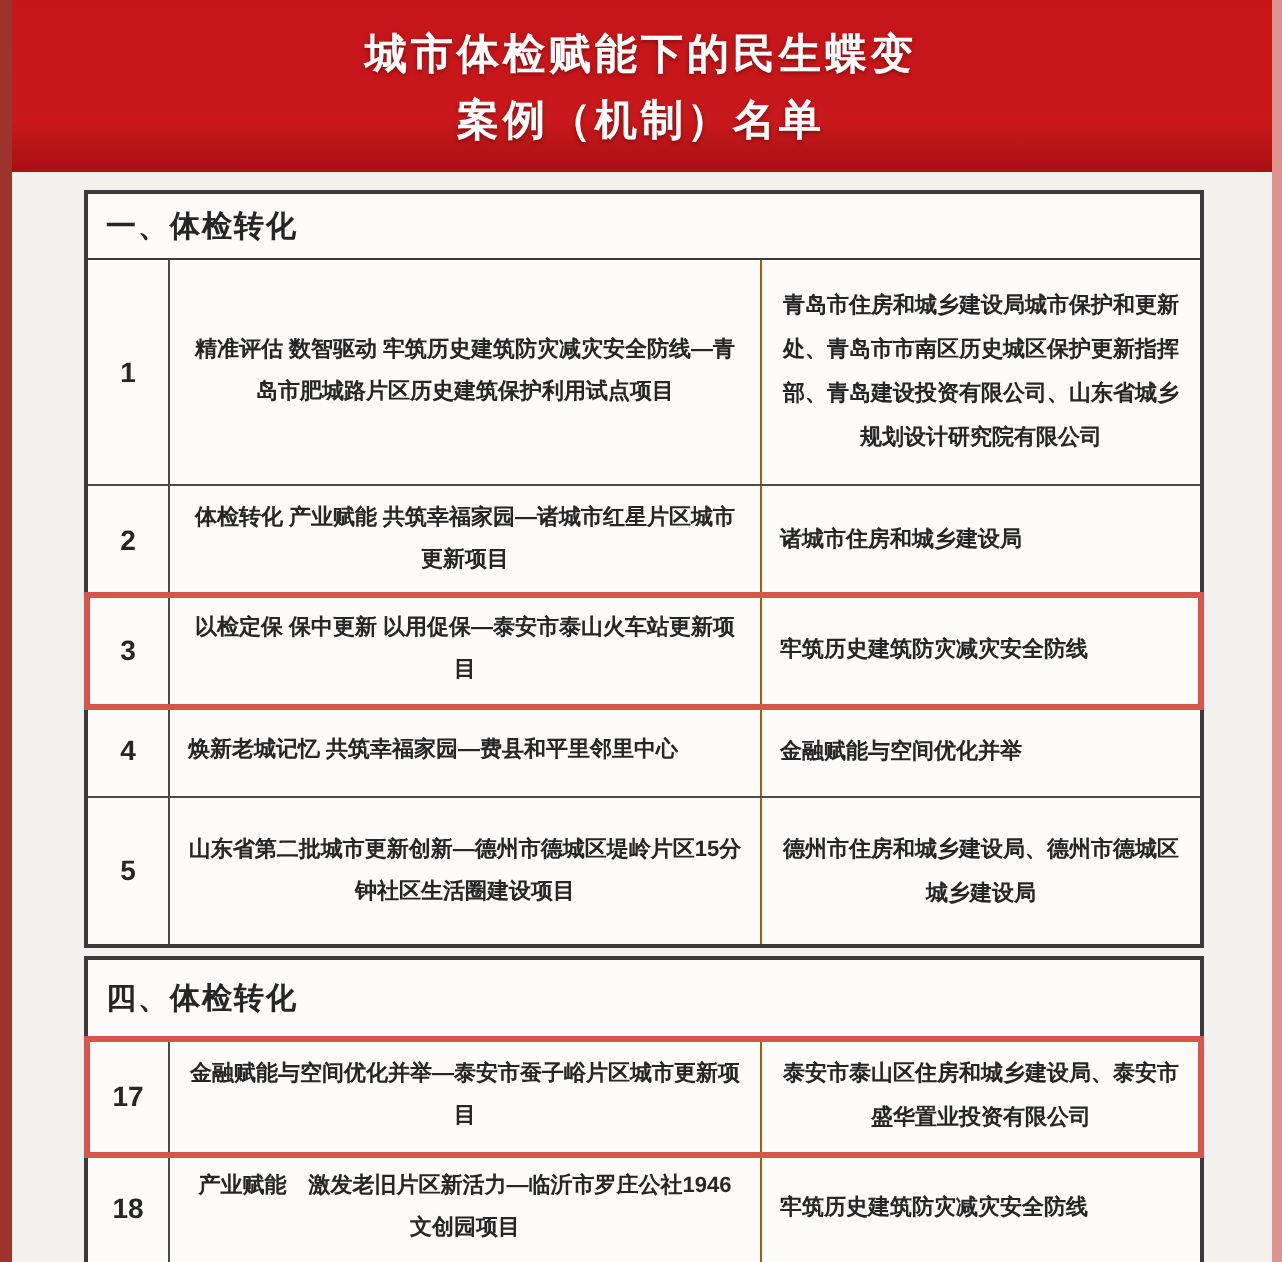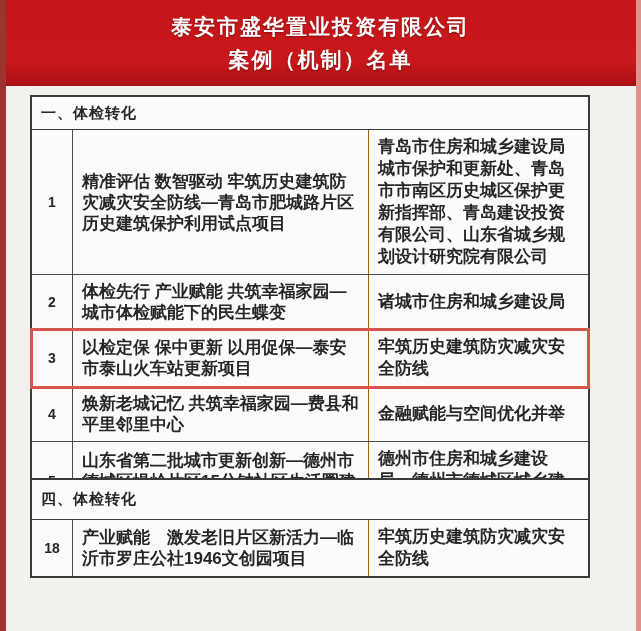--- a/index.html
+++ b/index.html
@@ -13,70 +13,71 @@
   .edge-right{position:absolute;right:0;top:0;bottom:0;width:5px;background:var(--edge-right,#de938e);z-index:6;}
   .banner{
     position:absolute;top:0;left:0;right:0;height:86px;
     background:linear-gradient(180deg,#c51518 0%,var(--banner-red,#c9181b) 70%,#a81013 100%);
     color:#fff;display:flex;flex-direction:column;justify-content:center;align-items:center;
     gap:5px;font-weight:bold;font-size:21px;letter-spacing:2px;
     text-shadow:0 1px 2px rgba(0,0,0,.35);z-index:4;
   }
   .tables{position:absolute;inset:0;}
   .case-table{
-    position:absolute;left:30px;width:560px;box-sizing:border-box;
+    position:absolute;left:42px;width:560px;box-sizing:border-box;
     background:var(--cell-bg,#fcfbf9);
     border:2px solid var(--table-border,#3a3a3a);
+    text-align:center;
   }
   .section-header{
     display:flex;align-items:center;padding-left:9px;
     font-weight:bold;font-size:15px;letter-spacing:1px;
     color:var(--text,#262626);
     border-bottom:1px solid var(--table-border,#3a3a3a);
     box-sizing:border-box;
   }
   .row{
     display:grid;grid-template-columns:40px 297px 1fr;
     border-bottom:1px solid #4a4a4a;position:relative;box-sizing:border-box;
   }
   .row:last-child{border-bottom:none;}
   .cell{
     display:flex;align-items:center;box-sizing:border-box;
-    font-size:17px;font-weight:bold;color:var(--text,#262626);line-height:21px;
+    font-size:11px;font-weight:bold;color:var(--text,#262626);line-height:21px;
   }
   .no{justify-content:center;font-size:14px;}
   .project{border-left:1px solid #4a4a4a;border-right:1px solid #a16207;padding:6px 9px;}
   .org{padding:6px 9px;line-height:22px;}
   .row.highlight{outline:3px solid var(--highlight,#d7554d);outline-offset:-1px;z-index:3;}
 </style>
 </head>
 <body>
 
 <div class="page">
   <div class="edge-left"></div>
   <div class="edge-right"></div>
 
   <header class="banner">
-    <div>泰安市盛华置业投资有限公司</div>
+    <div>城市体检赋能下的民生蝶变</div>
     <div>案例（机制）名单</div>
   </header>
 
   <div class="tables" id="tables">
   <section class="case-table" style="top: 95px;">
     <div class="section-header" style="height: 33px;">一、体检转化</div>
     <div class="rows">
   <div class="row" style="min-height: 113px;">
     <div class="cell no">1</div>
     <div class="cell project">精准评估 数智驱动 牢筑历史建筑防灾减灾安全防线—青岛市肥城路片区历史建筑保护利用试点项目</div>
     <div class="cell org">青岛市住房和城乡建设局城市保护和更新处、青岛市市南区历史城区保护更新指挥部、青岛建设投资有限公司、山东省城乡规划设计研究院有限公司</div>
   </div>
 
   <div class="row" style="min-height: 54px;">
     <div class="cell no">2</div>
-    <div class="cell project">体检先行 产业赋能 共筑幸福家园—城市体检赋能下的民生蝶变</div>
+    <div class="cell project">体检转化 产业赋能 共筑幸福家园—诸城市红星片区城市更新项目</div>
     <div class="cell org">诸城市住房和城乡建设局</div>
   </div>
 
   <div class="row highlight" style="min-height: 54px;">
     <div class="cell no">3</div>
     <div class="cell project">以检定保 保中更新 以用促保—泰安市泰山火车站更新项目</div>
     <div class="cell org">牢筑历史建筑防灾减灾安全防线</div>
   </div>
 
   <div class="row" style="min-height: 46px;">
@@ -89,20 +90,25 @@
     <div class="cell no">5</div>
     <div class="cell project">山东省第二批城市更新创新—德州市德城区堤岭片区15分钟社区生活圈建设项目</div>
     <div class="cell org">德州市住房和城乡建设局、德州市德城区城乡建设局</div>
   </div>
 </div>
   </section>
 
   <section class="case-table" style="top: 478px;">
     <div class="section-header" style="height: 40px;">四、体检转化</div>
     <div class="rows">
+  <div class="row highlight" style="min-height: 57px;">
+    <div class="cell no">17</div>
+    <div class="cell project">金融赋能与空间优化并举—泰安市蚕子峪片区城市更新项目</div>
+    <div class="cell org">泰安市泰山区住房和城乡建设局、泰安市盛华置业投资有限公司</div>
+  </div>
 
   <div class="row" style="min-height: 47px;">
     <div class="cell no">18</div>
     <div class="cell project">产业赋能　激发老旧片区新活力—临沂市罗庄公社1946文创园项目</div>
     <div class="cell org">牢筑历史建筑防灾减灾安全防线</div>
   </div>
 </div>
   </section>
 </div>
 </div>

